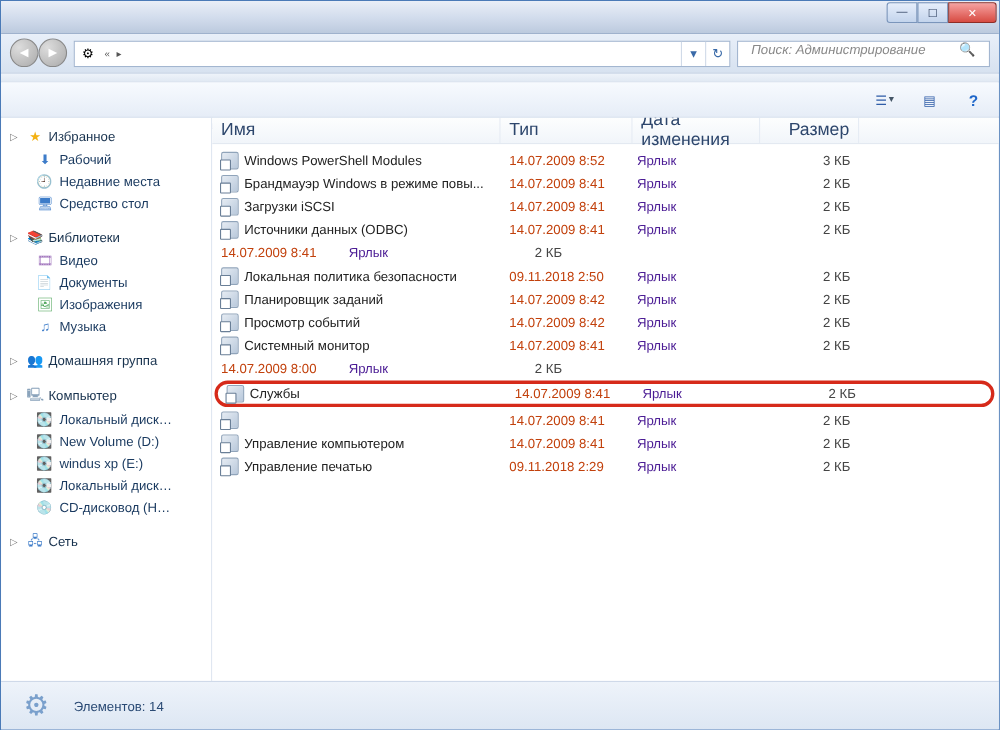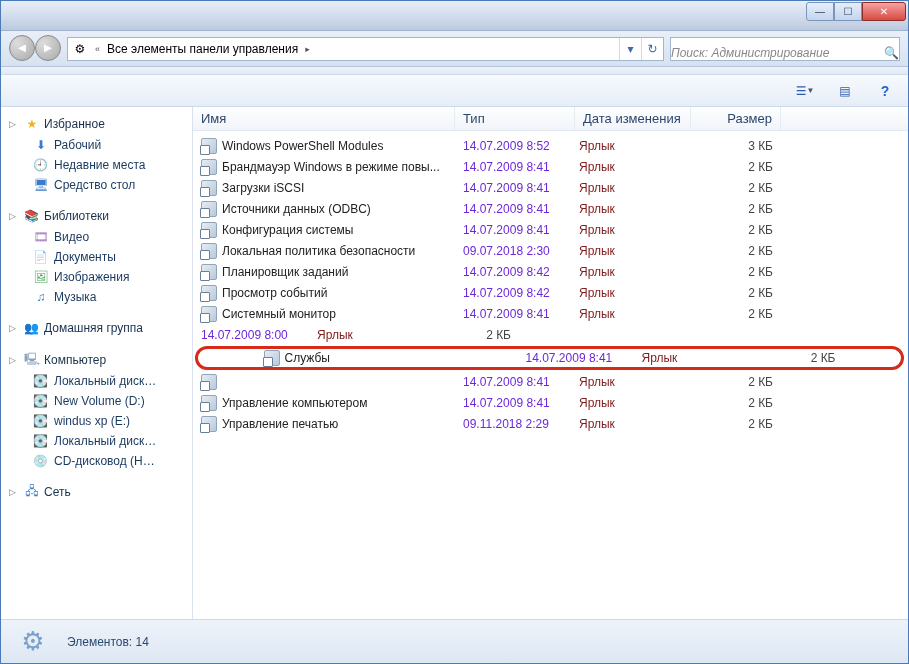--- a/index.html
+++ b/index.html
@@ -55,21 +55,21 @@
     display:flex; align-items:center;
     font-size:12px;
   }
   .addr-seg { padding:0 4px; display:flex; align-items:center; gap:4px; height:100%;}
   .addr-chev { color:#555; font-size:9px; padding:0 3px;}
   .addr-end { margin-left:auto; display:flex; }
   .addr-btn { width:22px; height:22px; display:flex; align-items:center; justify-content:center; border-left:1px solid #d0dae8; color:#3a6aa8;}
   .search-box {
     width:230px; height:24px;
     background:#fff; border:1px solid #a3b6d0;
-    display:flex; align-items:flex-end; padding:0 0;
+    display:flex; align-items:flex-start; padding:0 12px;
     color:#888; font-style:italic;
   }
   .search-ico { margin-left:auto; color:#5b7fb3; font-style:normal;}
   
   .menurow { height:8px; background:linear-gradient(to bottom,#eef3fa,#e1e9f3); border-bottom:1px solid #cfdaea;}
   
   .toolbar {
     height:32px;
     background: linear-gradient(to bottom,#f7fafe,#e6edf7);
     border-bottom:1px solid #cdd9ea;
@@ -106,45 +106,44 @@
   .drive { color:#8aa3bb;}
   .blue { color:#3d7cc9;}
   .green { color:#4aa356;}
   .purple { color:#9a6bb8;}
   
   .content { flex:1; display:flex; flex-direction:column; background:#fff;}
   .col-headers {
     height:24px; display:flex; align-items:center;
     border-bottom:1px solid #e3e9f1;
     background:linear-gradient(to bottom,#fdfefe,#f1f5fa);
-    font-size:13px; color:#2d466c;
+    font-size:16px; color:#2d466c;
   }
   .col { padding:0 8px; border-right:1px solid #e6ecf4; height:100%; display:flex; align-items:center;}
   .c-name { width:262px;}
   .c-date { width:116px;}
   .c-type { width:120px;}
   .c-size { width:90px; justify-content:flex-end;}
   .filelist { flex:1; overflow:auto; padding-top:4px;}
   .row {
     display:flex; align-items:center;
     height:21px; font-size:12px; color:#222;
     position:relative;
   }
   .row.highlighted {
     border:3px solid #d62a1a;
     border-radius:14px;
     margin:1px 4px 1px 2px;
     height:24px;
     box-shadow: inset 0 0 0 1px rgba(255,255,255,0.5);
-    justify-content: center;
   }
   .cell { padding:0 8px; display:flex; align-items:center;}
   .cell.name { width:262px; gap:5px;}
-  .cell.date { width:116px; color:#6d28d9;}
-  .cell.type { width:120px; color:#7f1d1d;}
+  .cell.date { width:116px; color:#c2410c;}
+  .cell.type { width:120px; color:#4c1d95;}
   .cell.size { width:90px; justify-content:flex-end; color:#444;}
   .link-ico {
     width:16px; height:16px;
     background: linear-gradient(135deg,#e6ecf3,#b8c8db);
     border:1px solid #90a4ba; border-radius:2px;
     position:relative; display:inline-block;
   }
   .link-ico::after{
     content:""; position:absolute; bottom:-2px; left:-2px;
     width:8px; height:8px; background:#fff;
@@ -182,21 +181,20 @@
   <div class="addr-row">
     <div class="navback">
       <div class="nav-circle disabled">◄</div>
       <div class="nav-circle disabled">►</div>
     </div>
     <div class="addr-box">
       <span class="addr-seg">
           <span class="ico">⚙</span>
         </span>
       <span class="addr-chev">«</span>
-      <span class="addr-seg">Все элементы панели управления</span>
       <span class="addr-chev">▸</span>
       <div class="addr-end">
         <div class="addr-btn">▾</div>
         <div class="addr-btn">↻</div>
       </div>
     </div>
     <div class="search-box">
       <span>Поиск: Администрирование</span>
       <span class="search-ico">🔍</span>
     </div>
@@ -348,34 +346,30 @@
           <div class="row">
             <div class="cell name">
               <span class="link-ico"></span>
               <span>Источники данных (ODBC)</span>
             </div>
             <div class="cell date">14.07.2009 8:41</div>
             <div class="cell type">Ярлык</div>
             <div class="cell size">2 КБ</div>
           </div>
           <div class="row">
-            <div class="cell name">
-              <span class="link-ico"></span>
-              <span>Конфигурация системы</span>
-            </div>
             <div class="cell date">14.07.2009 8:41</div>
             <div class="cell type">Ярлык</div>
             <div class="cell size">2 КБ</div>
           </div>
           <div class="row">
             <div class="cell name">
               <span class="link-ico"></span>
               <span>Локальная политика безопасности</span>
             </div>
-            <div class="cell date">09.07.2018 2:30</div>
+            <div class="cell date">09.11.2018 2:50</div>
             <div class="cell type">Ярлык</div>
             <div class="cell size">2 КБ</div>
           </div>
           <div class="row">
             <div class="cell name">
               <span class="link-ico"></span>
               <span>Планировщик заданий</span>
             </div>
             <div class="cell date">14.07.2009 8:42</div>
             <div class="cell type">Ярлык</div>

